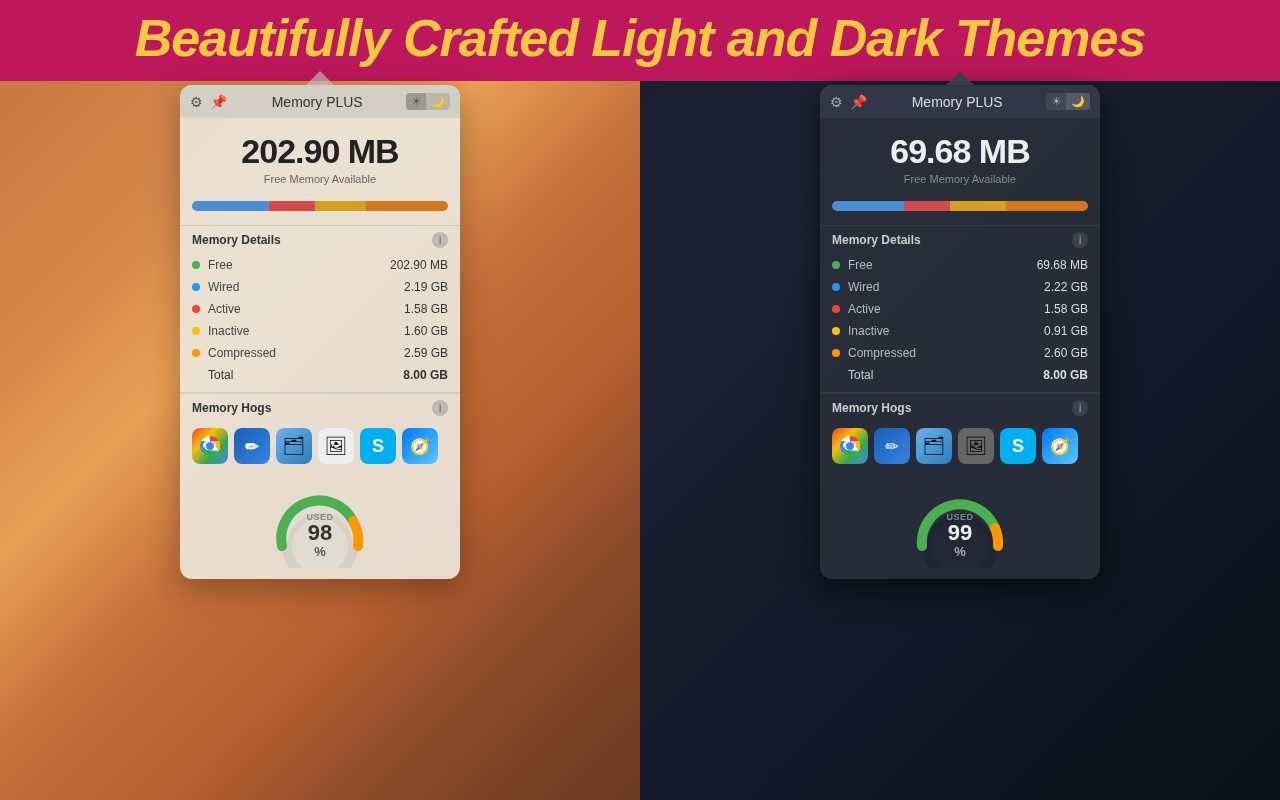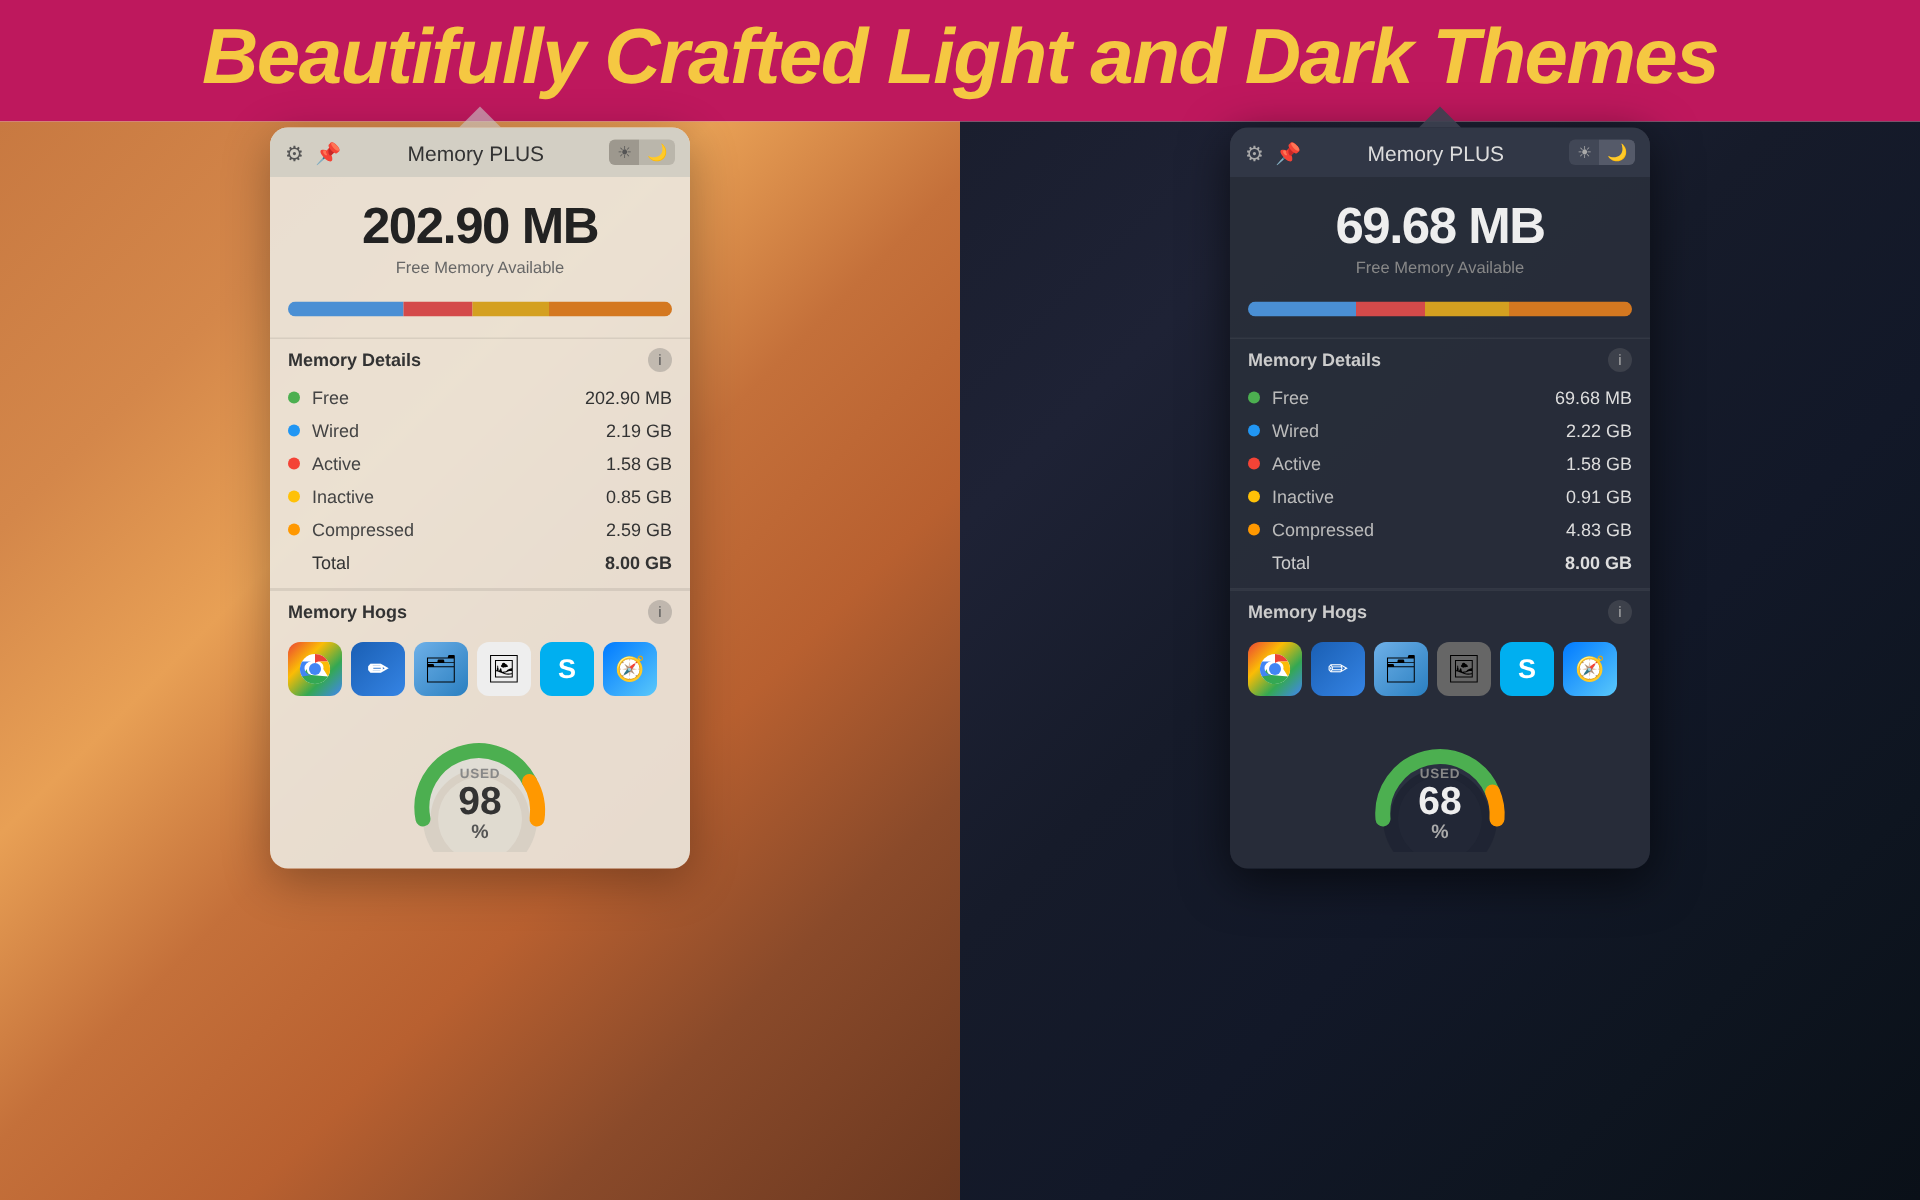--- a/index.html
+++ b/index.html
@@ -368,21 +368,21 @@
       color: #888;
       font-weight: 600;
       letter-spacing: 0.5px;
       display: block;
     }
     .widget-dark .gauge-used-label {
       color: #888;
     }
 
     .gauge-percent {
-      font-size: 26px;
+      font-size: 22px;
       font-weight: 700;
       color: #333;
       display: block;
       line-height: 1;
     }
     .widget-dark .gauge-percent {
       color: #eee;
     }
 
     .gauge-pct-sign {
@@ -460,21 +460,21 @@
             <span class="row-value">2.19 GB</span>
           </div>
           <div class="memory-row">
             <div class="row-dot dot-red"></div>
             <span class="row-label">Active</span>
             <span class="row-value">1.58 GB</span>
           </div>
           <div class="memory-row">
             <div class="row-dot dot-yellow"></div>
             <span class="row-label">Inactive</span>
-            <span class="row-value">0.85 GB</span>
+            <span class="row-value">1.60 GB</span>
           </div>
           <div class="memory-row">
             <div class="row-dot dot-orange"></div>
             <span class="row-label">Compressed</span>
             <span class="row-value">2.59 GB</span>
           </div>
           <div class="total-row">
             <span class="total-label">Total</span>
             <span class="total-value">8.00 GB</span>
           </div>
@@ -592,21 +592,21 @@
             <span class="row-value">1.58 GB</span>
           </div>
           <div class="memory-row">
             <div class="row-dot dot-yellow"></div>
             <span class="row-label">Inactive</span>
             <span class="row-value">0.91 GB</span>
           </div>
           <div class="memory-row">
             <div class="row-dot dot-orange"></div>
             <span class="row-label">Compressed</span>
-            <span class="row-value">4.83 GB</span>
+            <span class="row-value">2.60 GB</span>
           </div>
           <div class="total-row">
             <span class="total-label">Total</span>
             <span class="total-value">8.00 GB</span>
           </div>
         </div>
 
         <div class="hogs-section">
           <div class="section-header">
             <span class="section-title">Memory Hogs</span>
@@ -649,21 +649,21 @@
               <circle cx="55" cy="58" r="28" fill="rgba(35,40,55,0.95)" stroke="none"></circle>
 
               <path d="M 17 58 A 38 38 0 0 1 93 58" fill="none" stroke="#2a3040" stroke-width="10" stroke-linecap="round"></path>
 
               <path d="M 17 58 A 38 38 0 0 1 90 40" fill="none" stroke="#4caf50" stroke-width="10" stroke-linecap="round"></path>
 
               <path d="M 90 40 A 38 38 0 0 1 93 58" fill="none" stroke="#ff9800" stroke-width="10" stroke-linecap="round"></path>
             </svg>
             <div class="gauge-center-text">
               <span class="gauge-used-label">USED</span>
-              <span class="gauge-percent">68</span>
+              <span class="gauge-percent">99</span>
               <span class="gauge-pct-sign">%</span>
             </div>
           </div>
         </div>
 
       </div>
     </div>
   </div>
 
 </div>

